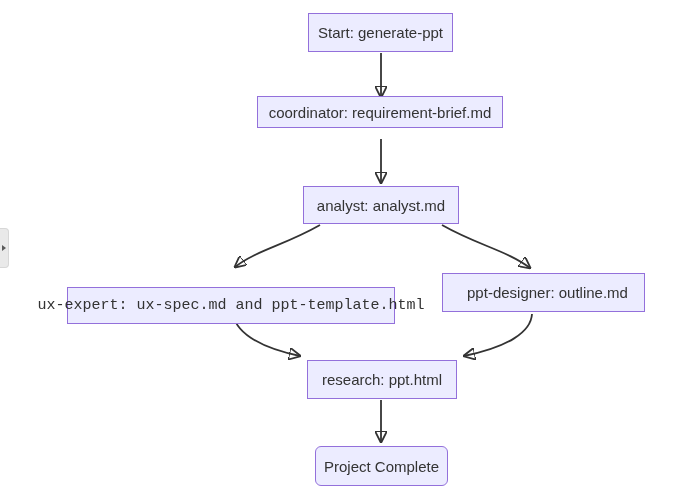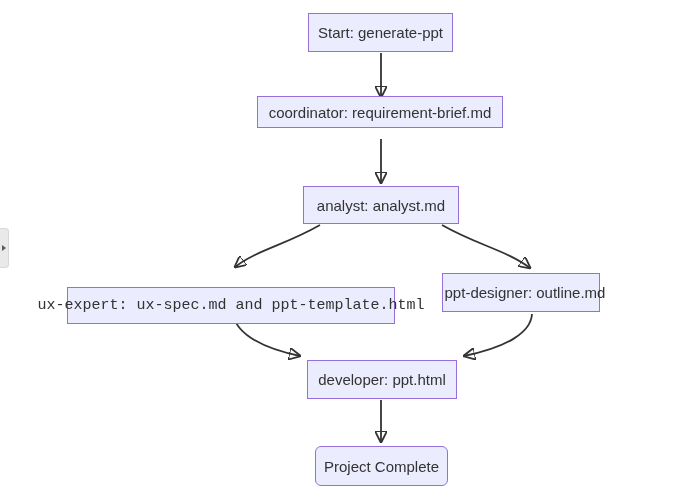--- a/index.html
+++ b/index.html
@@ -26,21 +26,21 @@
     display: flex;
     align-items: center;
     justify-content: center;
     white-space: nowrap;
     text-align: right;
   }
   #node-start        { left:308px; top:13px;  width:145px; height:39px; }
   #node-coordinator  { left:257px; top:96px; width:246px; height:32px; }
   #node-analyst      { left:303px; top:186px; width:156px; height:38px; }
   #node-ux-expert    { left:67px;  top:287px; width:328px; height:37px;font-family:Liberation Mono, monospace; }
-  #node-ppt-designer { left:442px; top:273px; width:158px; height:39px;padding-left:8px; }
+  #node-ppt-designer { left:442px; top:273px; width:203px; height:39px;padding-left:8px; }
   #node-developer    { left:307px; top:360px; width:150px; height:39px; }
   #node-complete     { left:315px; top:446px; width:133px; height:40px;border-radius:6px; }
 
   #edges {
     position: absolute;
     left: 0; top: 0;
     width: 680px; height: 500px;
     pointer-events: none;
   }
   #edges path {
@@ -97,21 +97,21 @@
   <div class="node" id="node-start">Start: generate-ppt</div>
 
   <div class="node" id="node-coordinator">coordinator: requirement-brief.md</div>
 
   <div class="node" id="node-analyst">analyst: analyst.md</div>
 
   <div class="node" id="node-ux-expert">ux-expert: ux-spec.md and ppt-template.html</div>
 
   <div class="node" id="node-ppt-designer">ppt-designer: outline.md</div>
 
-  <div class="node" id="node-developer">developer: ppt.html</div>
+  <div class="node" id="node-developer">research: ppt.html</div>
 
   <div class="node" id="node-complete">Project Complete</div>
 
   <div id="side-handle">
     <span class="chevron"></span>
   </div>
 
 </div>
 
 </body></html>

